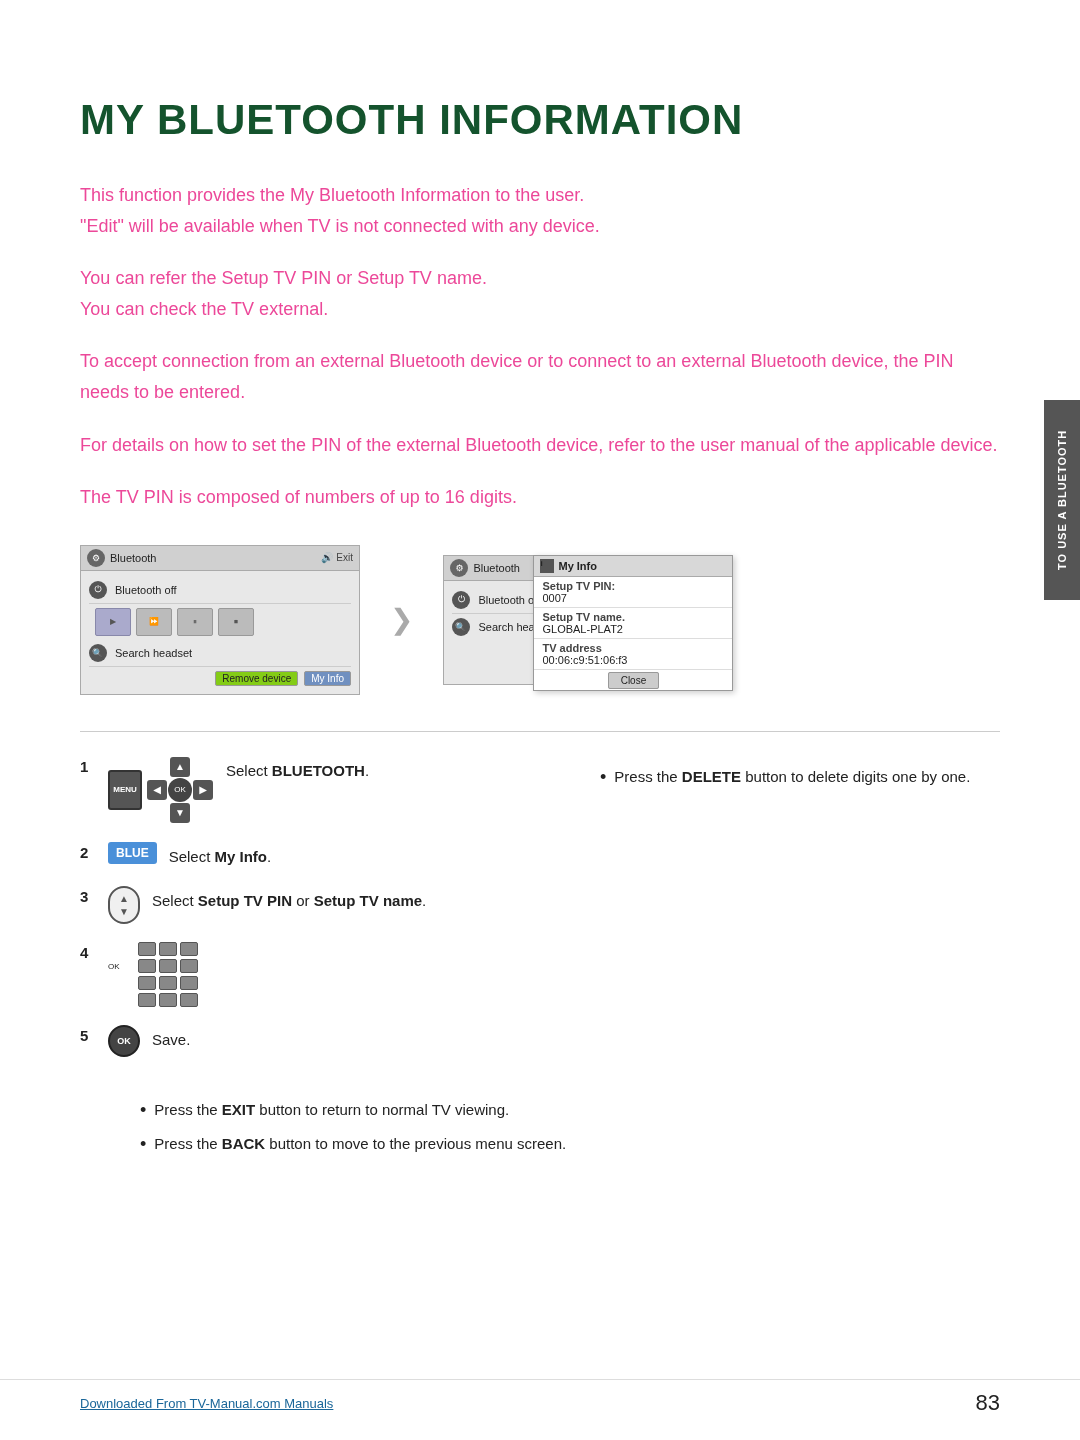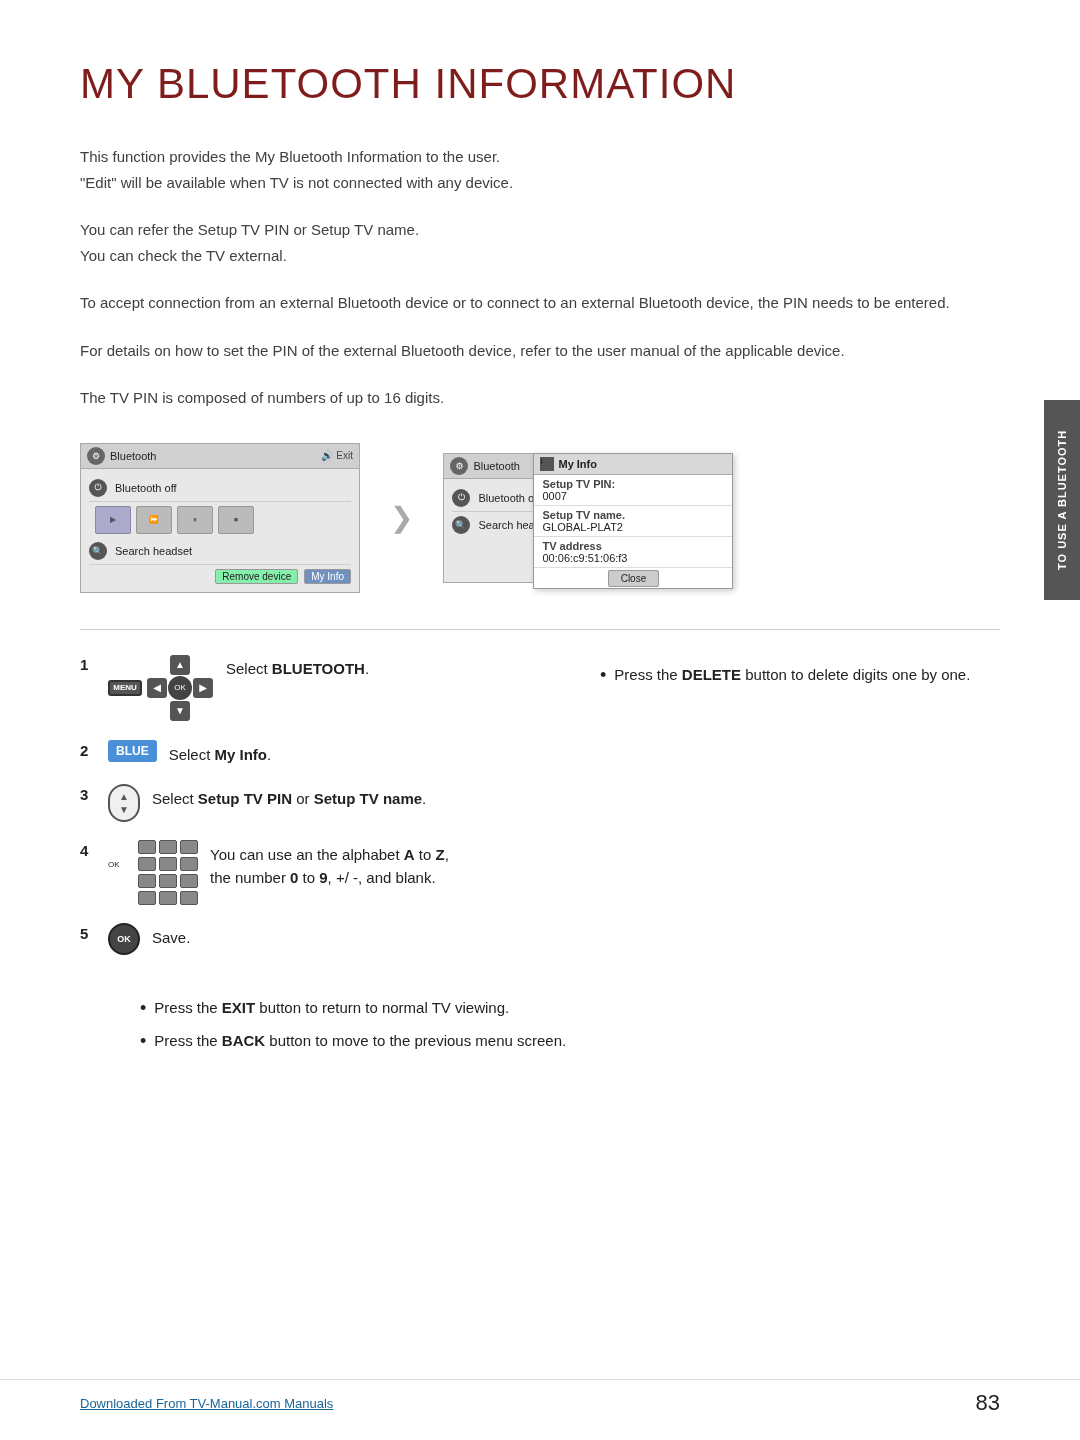--- a/index.html
+++ b/index.html
@@ -14,34 +14,35 @@
       overflow: hidden;
     }
 
     .page-content {
       padding: 60px 80px 40px 80px;
       position: relative;
     }
 
     h1 {
       font-size: 42px;
-      font-weight: 400;
+      font-weight: 700;
       letter-spacing: 1px;
       margin-bottom: 36px;
-      color: #7f1d1d;
+      color: #14532d;
+      margin-top: 36px;
     }
 
     .intro-block {
       margin-bottom: 22px;
       line-height: 1.7;
     }
 
     .intro-block p {
-      font-size: 15px;
-      color: #404040;
+      font-size: 18px;
+      color: #ec4899;
     }
 
     
     .screenshots-row {
       display: flex;
       align-items: center;
       gap: 30px;
       margin: 32px 0 0 0;
     }
 
@@ -106,21 +107,21 @@
     }
 
     .screen-panel .button-row {
       display: flex;
       justify-content: flex-end;
       gap: 6px;
       padding: 4px 0 2px 0;
     }
 
     .screen-panel .btn-small {
-      background: #86efac;
+      background: #84cc16;
       border: 1px solid #999;
       font-size: 10px;
       padding: 1px 6px;
       border-radius: 2px;
     }
 
     .screen-panel .btn-small.blue {
       background: #7090c0;
       color: white;
     }
@@ -559,21 +560,21 @@
   <hr class="mid-divider">
 
   <div class="steps-columns">
 
     <div class="steps-left">
 
       <div class="step-row">
         <span class="step-number">1</span>
         <div class="step-icons">
 
-          <div class="btn-icon menu-btn" style="width:34px;height:16px;font-size:8px;border-radius:3px;">MENU</div>
+          <div class="btn-icon menu-btn" style="width:34px;height:40px;font-size:8px;border-radius:3px;">MENU</div>
 
           <div class="nav-cross">
             <div class="nav-empty"></div>
             <div class="nav-arrow">▲</div>
             <div class="nav-empty"></div>
             <div class="nav-arrow">◀</div>
             <div class="nav-center">OK</div>
             <div class="nav-arrow">▶</div>
             <div class="nav-empty"></div>
             <div class="nav-arrow">▼</div>
@@ -625,24 +626,20 @@
               <div class="remote-key"></div>
               <div class="remote-key"></div>
             </div>
             <div class="remote-col">
               <div class="remote-key"></div>
               <div class="remote-key"></div>
               <div class="remote-key"></div>
               <div class="remote-key"></div>
             </div>
           </div>
-        </div>
-        <div class="step-text">
-          You can use an the alphabet <strong>A</strong> to <strong>Z</strong>,<br>
-          the number <strong>0</strong> to <strong>9</strong>, +/ -, and blank.
         </div>
       </div>
 
       <div class="step-row">
         <span class="step-number">5</span>
         <div class="step-icons">
           <div class="ok-only">OK</div>
         </div>
         <div class="step-text">Save.</div>
       </div>

